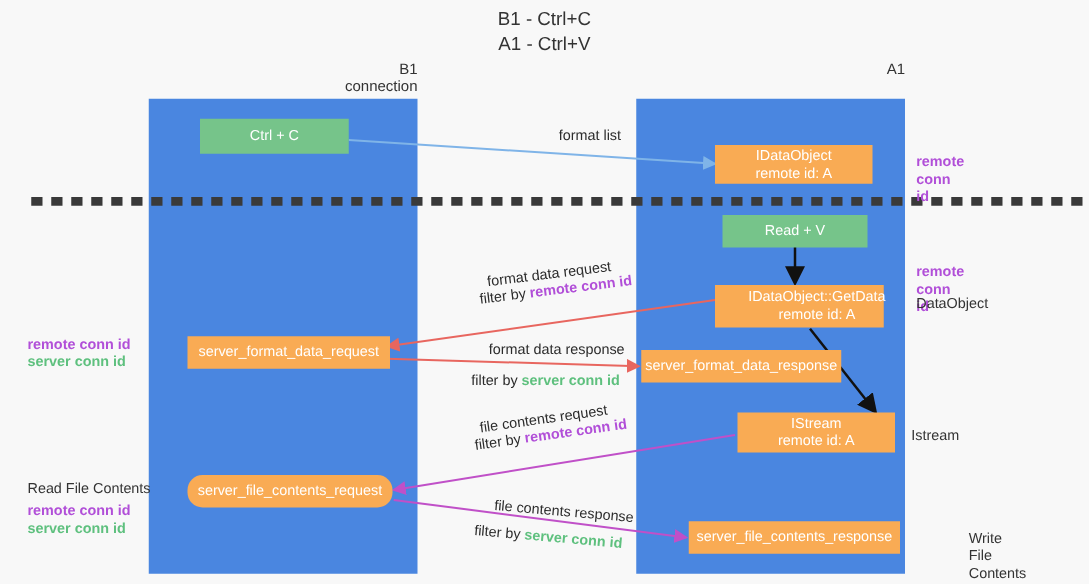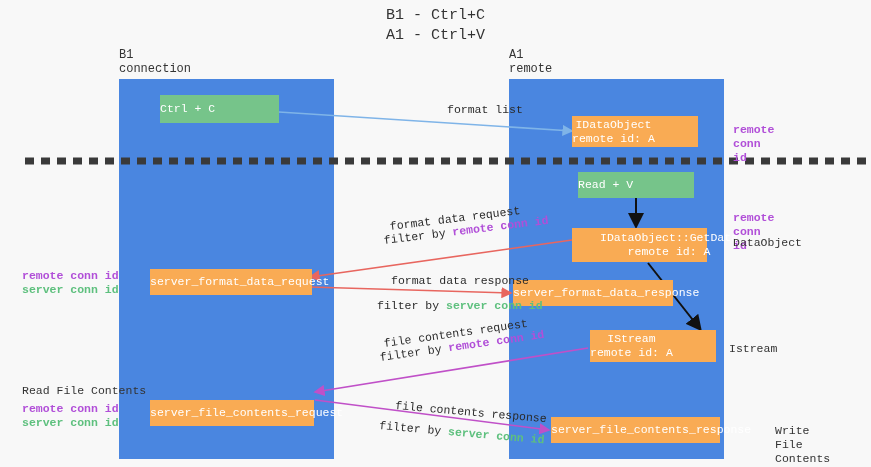--- a/index.html
+++ b/index.html
@@ -3,42 +3,42 @@
 <meta charset="utf-8">
 <style>
   html,body{margin:0;padding:0;}
   body{
     width:871px;height:467px;
     background:#f8f8f8;
     font-family:"Liberation Sans","DejaVu Sans",sans-serif;
     overflow:hidden;
     position:relative;
   }
-  .canvas{position:absolute;left:0;top:0;width:711px;height:467px;font-family:Liberation Mono, monospace;}
+  .canvas{position:absolute;left:0;top:0;width:711px;height:467px;}
   .layer{position:absolute;left:0;top:0;width:871px;height:467px;}
   svg.layer{pointer-events:none;}
 
   .title{
     position:absolute;left:0;top:6px;width:871px;
     text-align:center;font-size:15px;color:#333;line-height:20px;
   }
   .title div{white-space:pre;}
 
   .colhead{
-    position:absolute;text-align:left;font-size:12px;color:#333;
+    position:absolute;text-align:right;font-size:12px;color:#333;
     line-height:14px;
   }
   .colhead .l1{display:block;}
   .colhead .l2{display:block;}
 
   .lane{position:absolute;background:#4a86e0;}
 
   .nodebox{
     position:absolute;
-    display:flex;align-items:center;
+    display:flex;align-items:center;justify-content:center;
     text-align:center;color:#ffffff;font-size:11.5px;line-height:14px;
     box-sizing:border-box;
   }
   .nodebox.green{background:#76c48a;}
   .nodebox.orange{background:#f9ab54;}
   .nodebox span{display:block;white-space:pre-line;}
 
   .sidelabel{
     position:absolute;font-size:11.5px;line-height:14px;
     white-space:pre-line;
@@ -63,21 +63,20 @@
     <div>B1 - Ctrl+C</div>
     <div>A1 - Ctrl+V</div>
   </div>
 
   <div class="colhead" style="left:119px;top:48px;width:215px;">
     <span class="l1">B1</span>
     <span class="l2">connection</span>
   </div>
   <div class="colhead" style="left:509px;top:48px;width:215px;">
     <span class="l1">A1</span>
-    <span class="l2">remote</span>
   </div>
 
   <div class="lane" style="left:119px;top:79px;width:215px;height:380px;"></div>
   <div class="lane" style="left:509px;top:79px;width:215px;height:380px;"></div>
 
   <svg class="layer" width="871" height="467" viewBox="0 0 871 467">
     <defs>
       <marker id="ah-blue" markerWidth="7" markerHeight="7" refX="6" refY="3.5" orient="auto">
         <path d="M0,0 L7,3.5 L0,7 z" fill="#7fb4e8"></path>
       </marker>
@@ -133,21 +132,21 @@
 
   <div class="nodebox orange" style="left:513px;top:280px;width:160px;height:26px;">
     <span>server_format_data_response</span>
   </div>
 
   <div class="nodebox orange" style="left:590px;top:330px;width:126px;height:32px;">
     <span>IStream
 remote id: A</span>
   </div>
 
-  <div class="nodebox orange" style="left:150px;top:400px;width:164px;height:26px;">
+  <div class="nodebox orange" style="left:150px;top:380px;width:164px;height:26px;border-radius:12px;">
     <span>server_file_contents_request</span>
   </div>
 
   <div class="nodebox orange" style="left:551px;top:417px;width:169px;height:26px;">
     <span>server_file_contents_response</span>
   </div>
 
   <div class="sidelabel lbl-purple" style="left:733px;top:123px;">remote conn id</div>
 
   <div class="sidelabel lbl-purple" style="left:733px;top:211px;">remote conn id</div>

